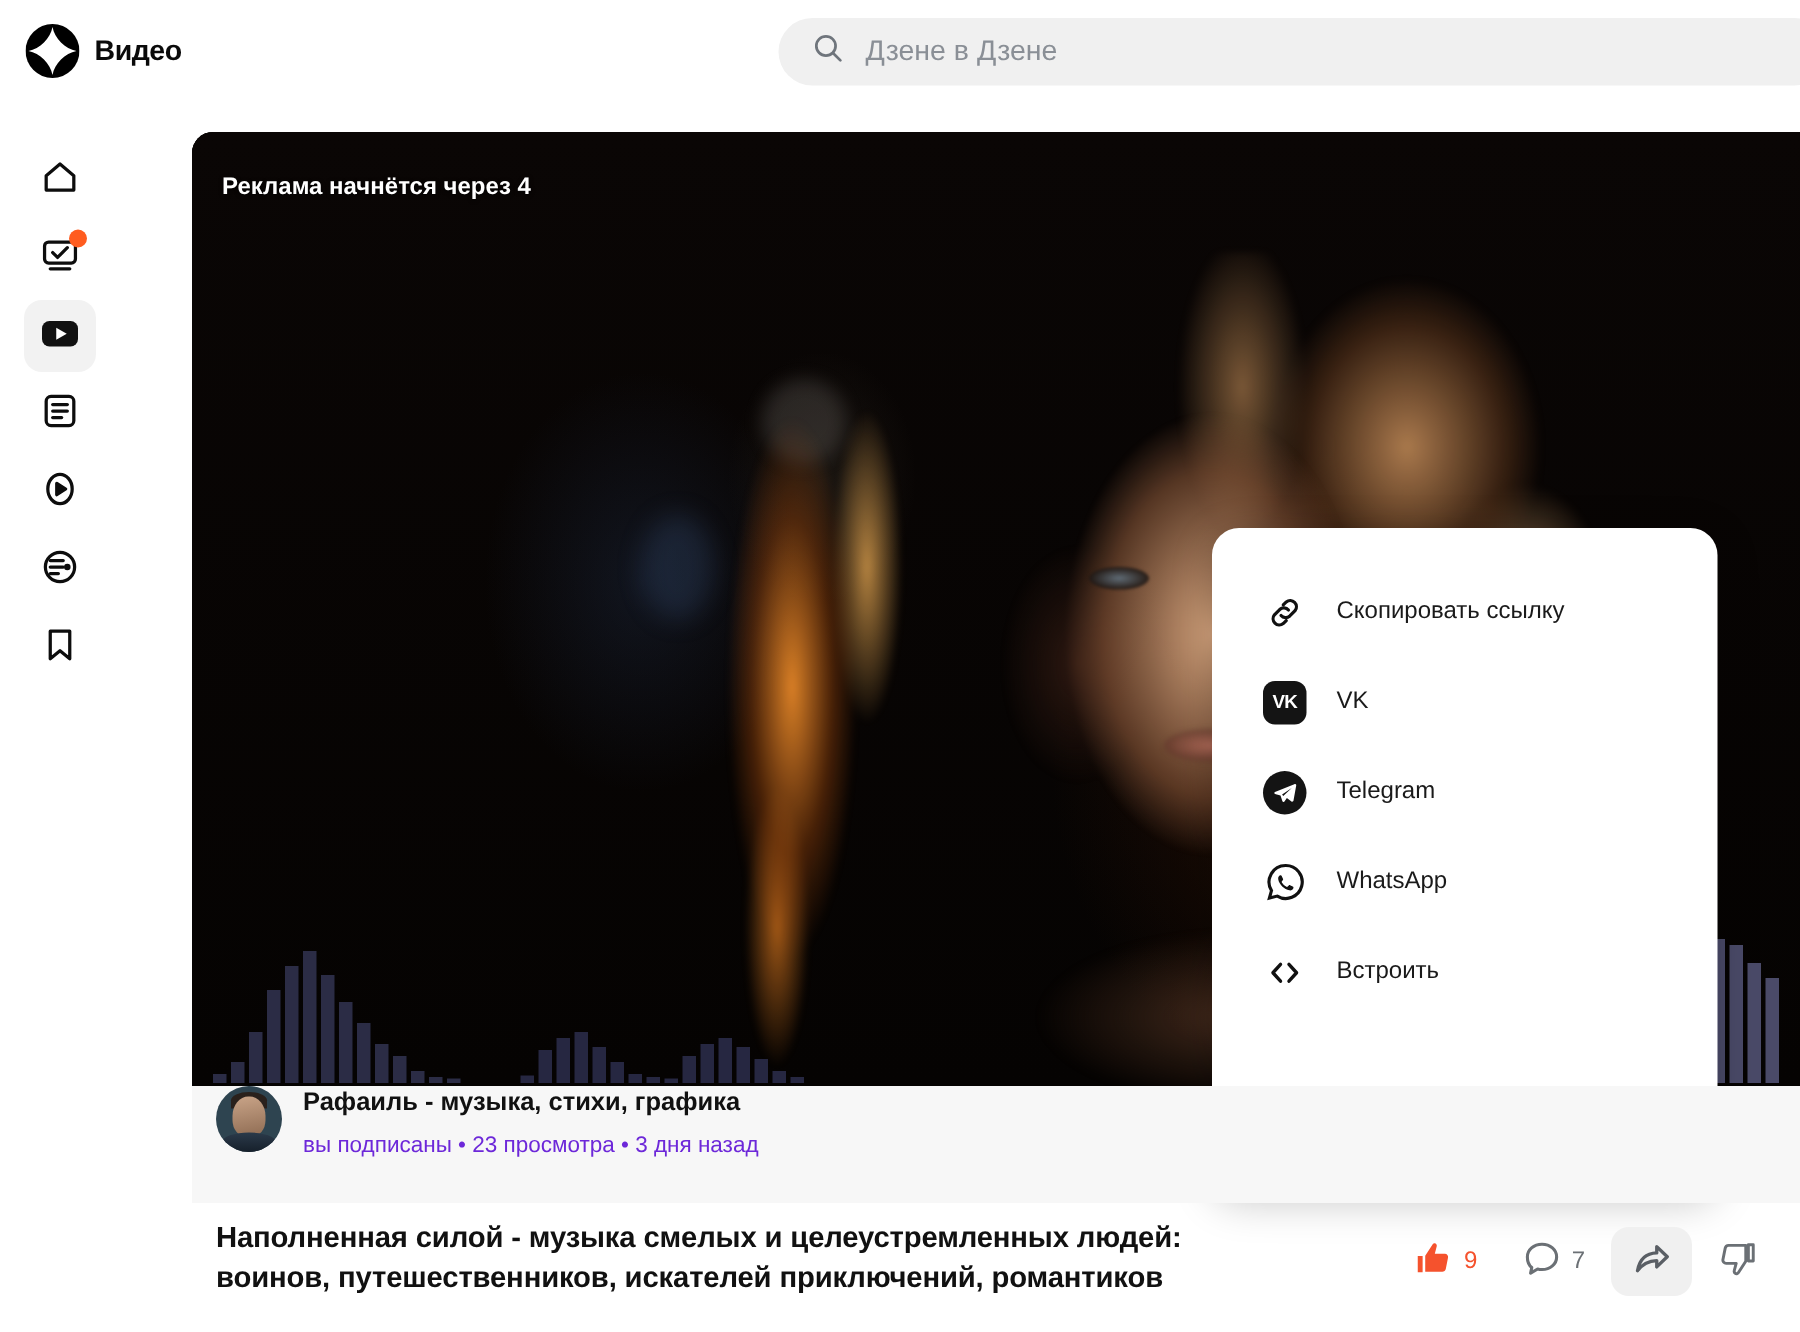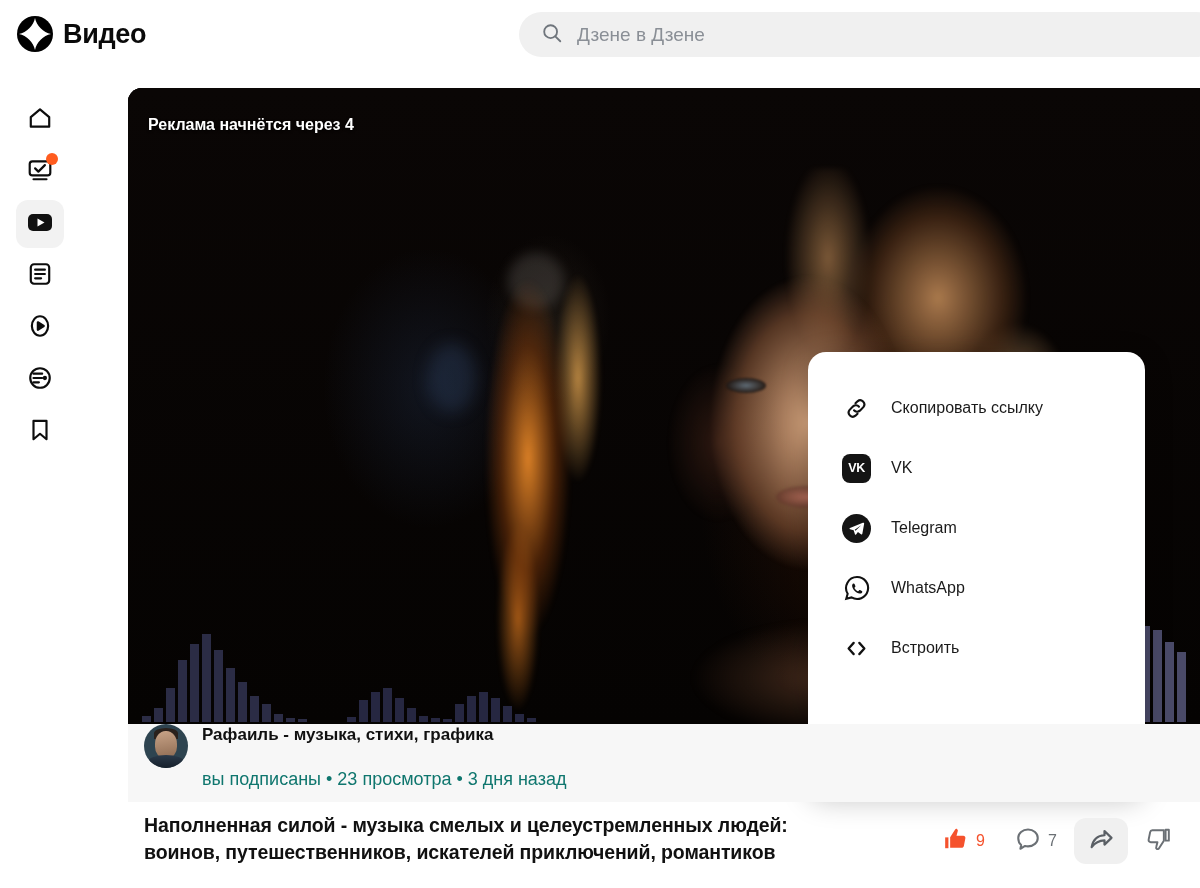--- a/index.html
+++ b/index.html
@@ -16,21 +16,21 @@
     position: absolute; top: 0; left: 0; width: 1200px; height: 68px;
     background: #fff; display: flex; align-items: center;
   }
   .brand {
     position: absolute; left: 17px; top: 16px;
     display: flex; align-items: center; gap: 10px;
     cursor: pointer;
   }
   .brand-logo { width: 36px; height: 36px; display:block; }
   .brand-text {
-    font-size: 27px; font-weight: 700; color: #0a0a0a;
+    font-size: 19px; font-weight: 700; color: #0a0a0a;
     letter-spacing: -0.3px; line-height: 1;
   }
   .search-box {
     position: absolute; left: 519px; top: 12px;
     width: 700px; height: 45px;
     background: #f0f0f0; border-radius: 23px;
     display: flex; align-items: center; gap: 14px;
     padding: 0 22px; cursor: text;
   }
   .search-placeholder {
@@ -193,21 +193,21 @@
   }
   .av-hair {
     position:absolute; left: 10px; top: 4px; width: 24px; height: 11px;
     border-radius: 50% 50% 0 0; background: #2a211c;
   }
   .ch-name {
     font-size: 17px; font-weight: 700; color: #111; line-height: 1.35;
     cursor: pointer;
   }
   .ch-meta {
-    font-size: 18px; color: #0f766e; line-height: 1.4; margin-top: 20px;
+    font-size: 15px; color: #6d28d9; line-height: 1.4; margin-top: 6px;
   }
 
   
   .title-row {
     position: absolute; left: 144px; top: 812px; width: 700px;
   }
   .video-title {
     font-size: 19.5px; font-weight: 700; color: #111;
     line-height: 1.36; letter-spacing: -0.1px;
   }

